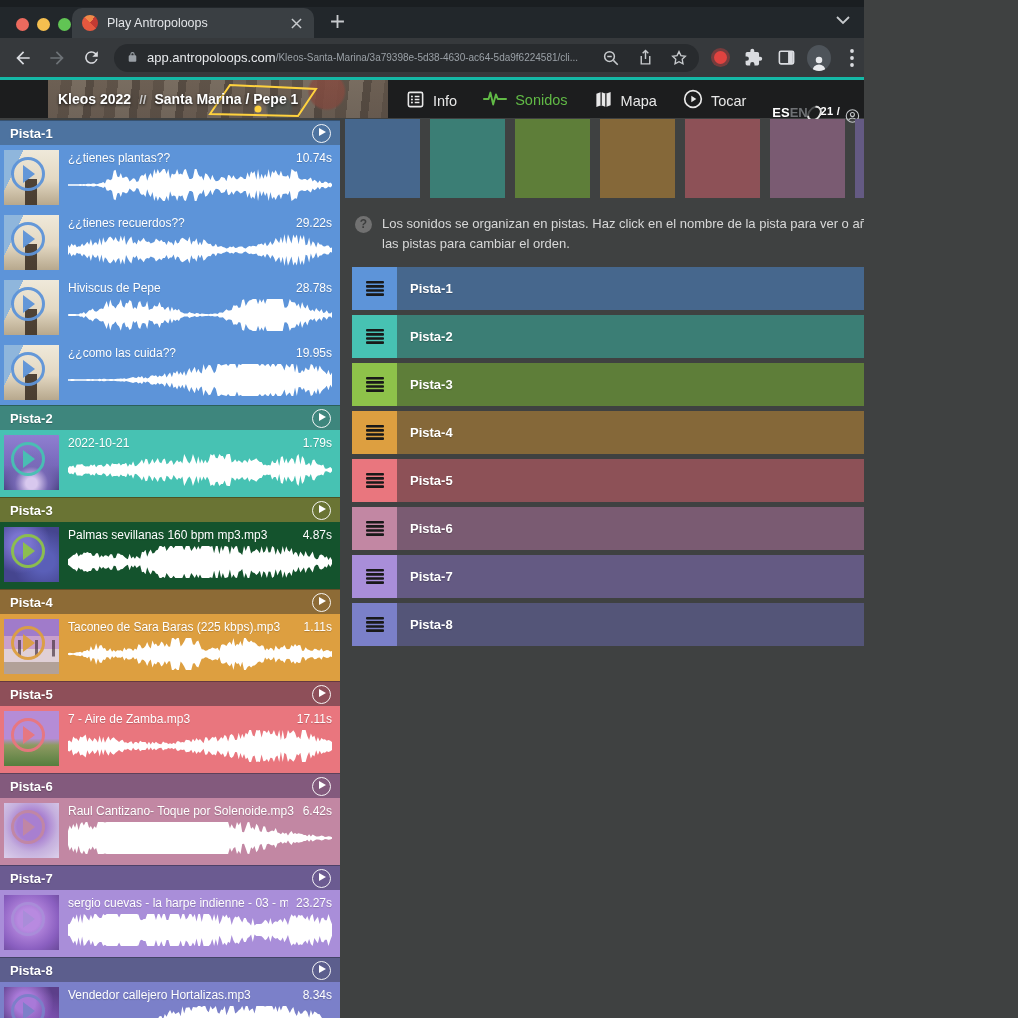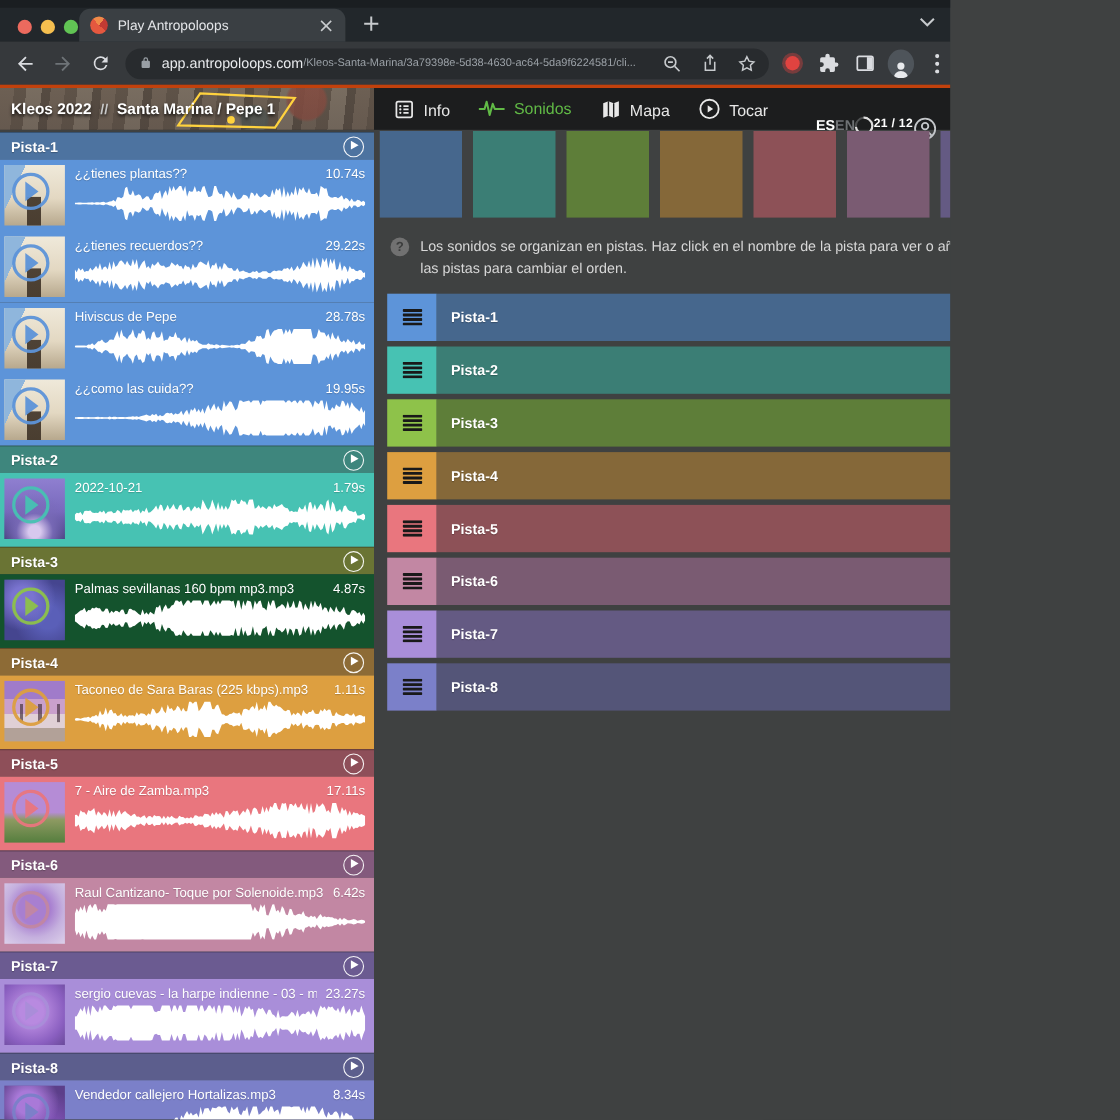--- a/index.html
+++ b/index.html
@@ -15,33 +15,33 @@
   .tl.red{ background:#ec6a5e; } .tl.yellow{ background:#f5bf4f; } .tl.green{ background:#61c454; }
   .tab { position:absolute; left:72px; top:8px; width:242px; height:30px; background:#3a3f43;
     border-radius:10px 10px 0 0; display:flex; align-items:center; padding:0 10px; }
   .favicon { width:16px; height:16px; border-radius:50%; flex:none; margin-right:9px;
     background:conic-gradient(from 210deg, #e5583f 0 30%, #f08a48 30% 52%, #c23a33 52% 78%, #e5583f 78%); }
   .tab-title { color:#e3e5e8; font-size:12.5px; flex:1; white-space:nowrap; overflow:hidden; }
   .tab-close { width:16px; height:16px; flex:none; display:flex; align-items:center; justify-content:center; }
   .newtab { position:absolute; left:330px; top:14px; }
   .tabsearch { position:absolute; right:14px; top:16px; }
   .toolbar { position:absolute; top:38px; left:0; right:0; height:42px; background:#36393c;
-    border-bottom:3px solid #c2410c; display:flex; align-items:center; }
+    border-bottom:3px solid #14b8a6; display:flex; align-items:center; }
   .navbtn { width:22px; height:22px; margin-left:12px; flex:none; display:flex; align-items:center; justify-content:center; }
   .omnibox { margin-left:12px; width:733px; height:28px; background:#282b2e; border-radius:14px;
     display:flex; align-items:center; padding:0 10px 0 12px; }
   .omni-domain { color:#e8eaed; font-size:13px; margin-left:8px; white-space:nowrap; font-weight:500;}
   .omni-path { color:#9aa0a6; font-size:10px; white-space:nowrap; overflow:hidden; flex:1; }
   .omni-ic { width:20px; height:20px; flex:none; margin-left:14px; display:flex; align-items:center; justify-content:center; }
   .ext { width:24px; height:24px; margin-left:9px; flex:none; display:flex; align-items:center; justify-content:center; }
   .rec-dot { width:13px; height:13px; border-radius:50%; background:#e04340; box-shadow:0 0 0 3px rgba(224,67,64,.38); }
   .avatar-c { width:26px; height:26px; border-radius:50%; background:#4e545a; display:flex; align-items:flex-end; justify-content:center; overflow:hidden; }
 
   
-  .appbar { position:absolute; top:80px; left:0; right:0; height:38px; background:#1c1d1e; display:flex; align-items:center; }
+  .appbar { position:absolute; top:80px; left:0; right:0; height:38px; background:#1c1d1e; display:flex; align-items:center;padding-left:48px; }
   .crumb { position:relative; width:340px; height:38px; flex:none; display:flex; align-items:center; overflow:hidden; }
   .crumb-photo { position:absolute; inset:0;
     background:
       linear-gradient(rgba(22,22,26,.38), rgba(28,26,30,.45)),
       radial-gradient(circle at 82% 30%, rgba(201,111,90,.85) 0 6%, transparent 7%),
       radial-gradient(circle at 68% 75%, rgba(120,130,120,.8) 0 5%, transparent 6%),
       repeating-linear-gradient(96deg, #a28d77 0 13px, #8b7864 13px 24px, #b5a28b 24px 38px, #7d6c5a 38px 46px);
   }
   .crumb-poly { position:absolute; left:150px; top:2px; }
   .crumb-text { position:relative; display:flex; align-items:baseline; gap:8px; padding-left:10px;

